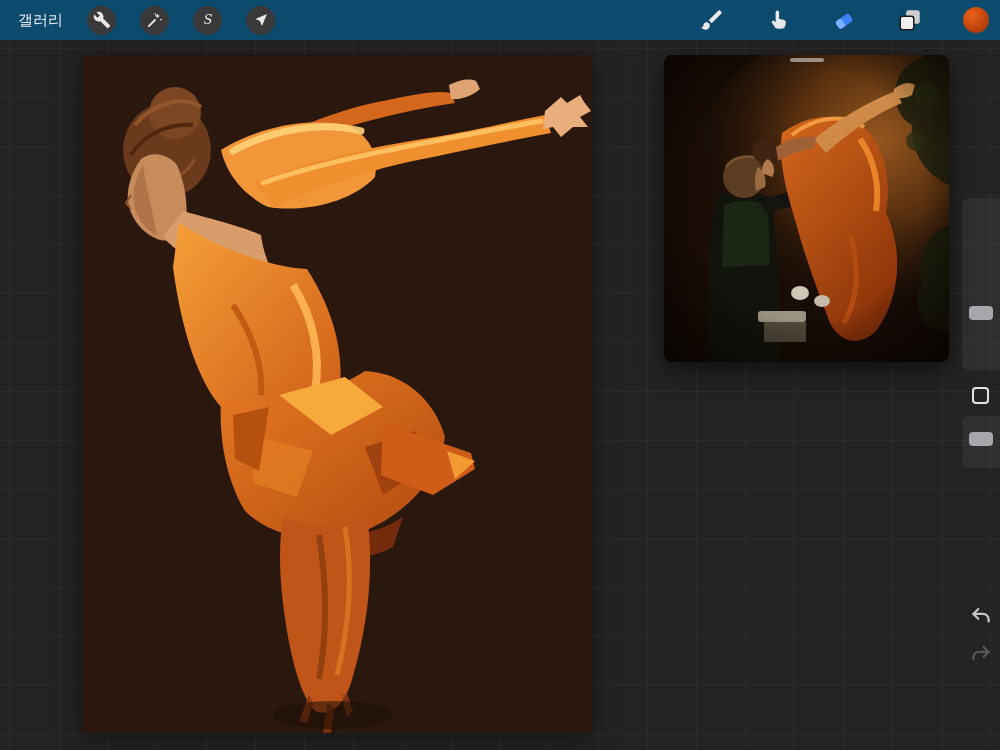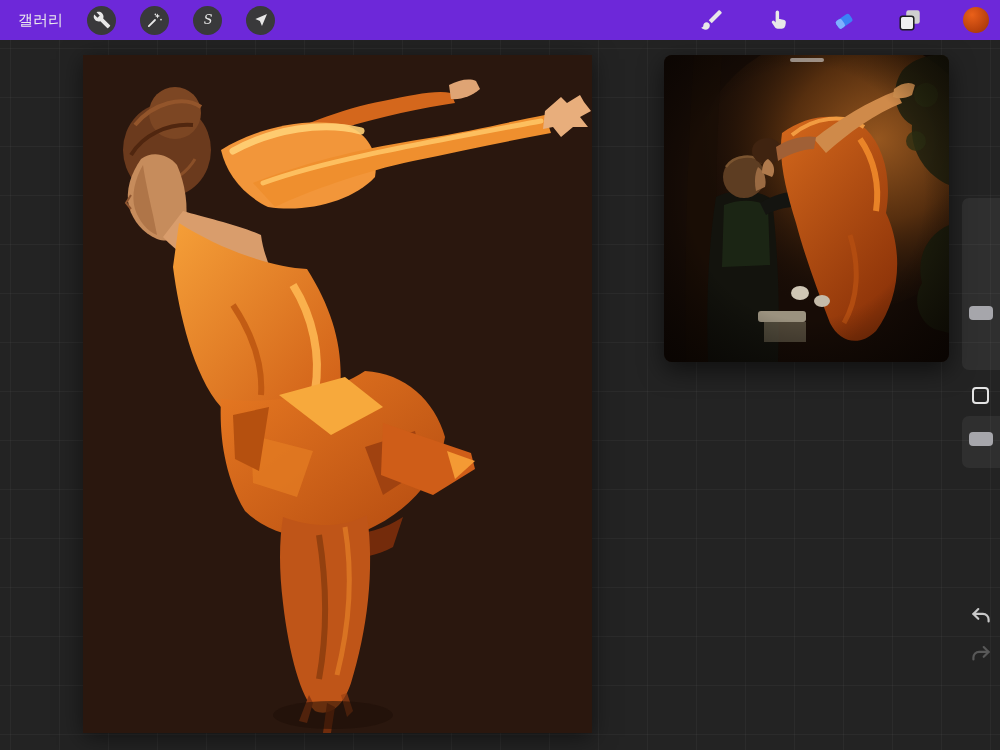--- a/index.html
+++ b/index.html
@@ -1,21 +1,21 @@
 <!DOCTYPE html>
 <html><head>
 <meta charset="utf-8">
 <style>
   html,body{margin:0;padding:0;background:#111;}
   #app{position:relative;width:1000px;height:750px;overflow:hidden;
        font-family:"Liberation Sans",sans-serif;background:#232323;}
 
   
   .topbar{position:absolute;top:0;left:0;width:1000px;height:40px;
-          background:#6d28d9;display:flex;align-items:center;
+          background:#0c4a6e;display:flex;align-items:center;
           justify-content:space-between;z-index:30;}
   .tb-left{display:flex;align-items:center;gap:24px;padding-left:18px;}
   .gallery-btn{background:none;border:none;color:#ececec;font-size:15px;
                font-family:"Liberation Sans",sans-serif;padding:0;cursor:pointer;}
   .circ-btn{width:29px;height:29px;border-radius:50%;background:#39393b;border:none;
             display:flex;align-items:center;justify-content:center;padding:0;cursor:pointer;}
   .circ-btn svg{width:18px;height:18px;display:block;}
   .tb-right{display:flex;align-items:center;gap:38px;padding-right:10px;}
   .tool-btn{background:none;border:none;padding:0;width:28px;height:28px;
             display:flex;align-items:center;justify-content:center;cursor:pointer;}

